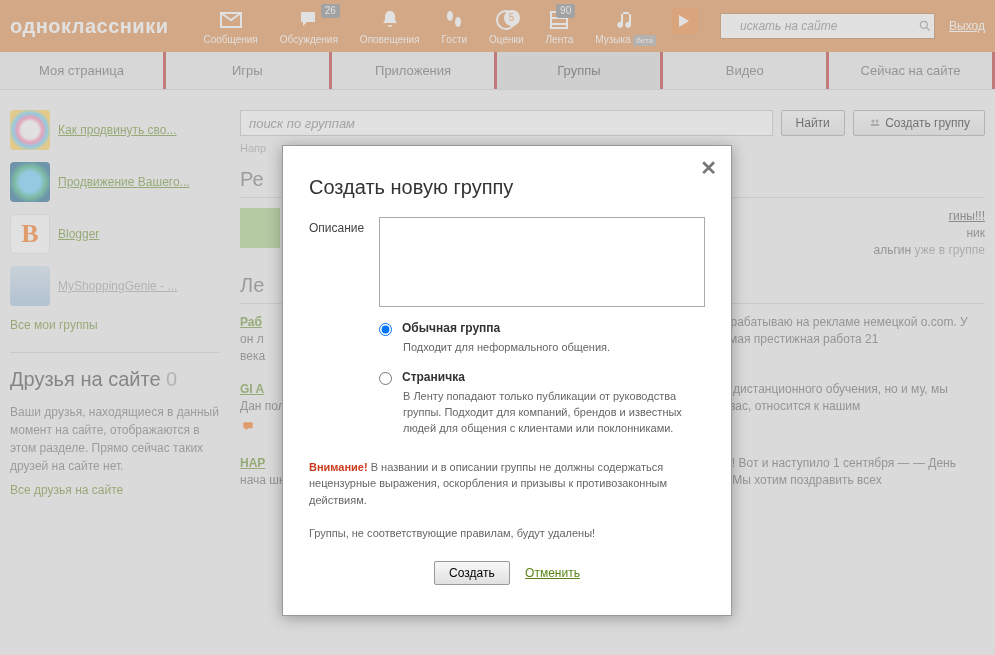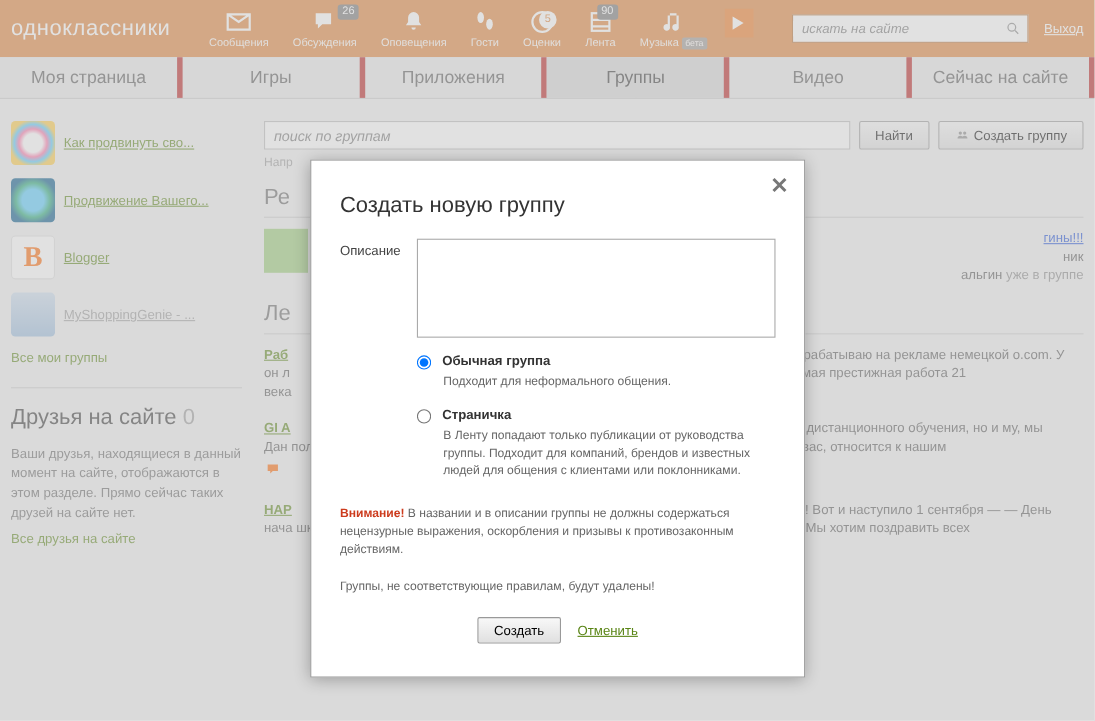--- a/index.html
+++ b/index.html
@@ -1,30 +1,30 @@
 <!DOCTYPE html>
 <html><head>
 <meta charset="utf-8">
 <style>
 *{box-sizing:border-box;margin:0;padding:0}
 body{font-family:Arial,sans-serif;font-size:12px;background:#f0f0f0;color:#333;position:relative;width:995px;height:655px;overflow:hidden}
 .topbar{background:#e08135;height:52px;display:flex;align-items:center;padding:0 10px;color:#fff}
-.logo{font-size:20px;font-weight:normal;margin-right:25px;letter-spacing:0.5px}
+.logo{font-size:20px;font-weight:bold;margin-right:25px;letter-spacing:0.5px}
 .top-icons{display:flex;gap:2px}
 .top-icon{display:flex;flex-direction:column;align-items:center;padding:0 10px;position:relative;cursor:pointer;color:#fff;text-decoration:none}
 .top-icon svg{width:24px;height:24px;fill:#fff}
 .top-icon .lbl{font-size:10px;margin-top:2px;opacity:0.95}
 .badge{position:absolute;top:-4px;right:8px;background:#737373;color:#fff;font-size:10px;padding:0 4px;border-radius:3px;line-height:14px}
 .beta{background:#999;color:#fff;font-size:8px;padding:1px 3px;border-radius:2px}
 .search-box{margin-left:auto;display:flex;align-items:center;background:#fff;border:1px solid #b56a2a;height:26px;width:215px}
-.search-box input{border:none;outline:none;padding:0 8px;flex:1;font-style:italic;color:#888;font-size:12px}
+.search-box input{border:none;outline:none;padding:0 19px;flex:1;font-style:italic;color:#888;font-size:12px}
 .search-box .sbtn{width:26px;height:24px;display:flex;align-items:center;justify-content:center;cursor:pointer}
 .exit{color:#fff;margin-left:14px;font-size:12px;text-decoration:underline;cursor:pointer}
 .navbar{background:#e8e8e8;height:38px;display:flex;border-bottom:1px solid #ccc}
-.nav-item{flex:1;display:flex;align-items:center;justify-content:center;cursor:pointer;color:#555;font-size:16px;border-right:5px solid #b91c1c}
+.nav-item{flex:1;display:flex;align-items:center;justify-content:center;cursor:pointer;color:#555;font-size:13px;border-right:3px solid #b91c1c}
 .nav-item.active{background:#d8d8d8;color:#333;position:relative}
 .nav-item.active::after{content:'';position:absolute;bottom:-8px;left:50%;margin-left:-8px;border:8px solid transparent;border-top-color:#d8d8d8}
 .body-wrap{display:flex;padding:20px 10px}
 .sidebar{width:230px;padding-right:20px}
 .sidebar h2{font-size:20px;font-weight:normal;color:#333;margin-bottom:12px}
 .sidebar h2 .cnt{color:#999}
 .grp-item{display:flex;align-items:center;margin-bottom:12px}
 .grp-ava{width:40px;height:40px;background:#ddd;border-radius:4px;margin-right:8px;display:flex;align-items:center;justify-content:center;font-size:10px;color:#666}
 .grp-link{color:#5a8516;text-decoration:underline;font-size:12px}
 .grp-link.muted{color:#999}
@@ -34,21 +34,21 @@
 .main{flex:1}
 .search-row{display:flex;gap:8px;margin-bottom:6px}
 .grp-search{flex:1;border:1px solid #bbb;height:26px;padding:0 8px;font-style:italic;color:#888;font-size:13px}
 .btn{background:linear-gradient(#f8f8f8,#e0e0e0);border:1px solid #999;padding:4px 14px;cursor:pointer;font-size:12px;border-radius:2px}
 .create-btn{margin-left:auto}
 .hint{color:#999;font-size:11px;margin-bottom:10px}
 .sec-title{font-size:20px;color:#666;font-weight:normal;margin:14px 0 10px;border-bottom:1px solid #ccc;padding-bottom:6px}
 .feed-item{margin-bottom:16px;display:flex}
 .feed-ava{width:40px;height:40px;background:#cde;margin-right:10px;flex-shrink:0}
 .feed-body{flex:1;color:#555;font-size:12px;line-height:1.4}
-.feed-body a{color:#1d4ed8;text-decoration:underline}
+.feed-body a{color:#404040;text-decoration:underline}
 .feed-body .grn{color:#5a8516;font-weight:bold;text-decoration:underline}
 .overlay{position:absolute;inset:0;background:rgba(200,200,200,0.55)}
 .modal{position:absolute;left:282px;top:145px;width:450px;background:#fff;border:1px solid #999;box-shadow:0 2px 14px rgba(0,0,0,0.3)}
 .modal-close{position:absolute;top:10px;right:14px;font-size:20px;color:#777;cursor:pointer;font-weight:bold}
 .modal-body{padding:30px 26px}
 .modal h3{font-size:20px;font-weight:normal;color:#333;margin-bottom:18px}
 .form-row{display:flex;margin-bottom:8px}
 .form-lbl{width:70px;color:#444;font-size:12px;padding-top:4px}
 .form-inp{flex:1;border:1px solid #aaa;padding:4px 6px;font-size:12px}
 textarea.form-inp{height:90px;resize:none}

